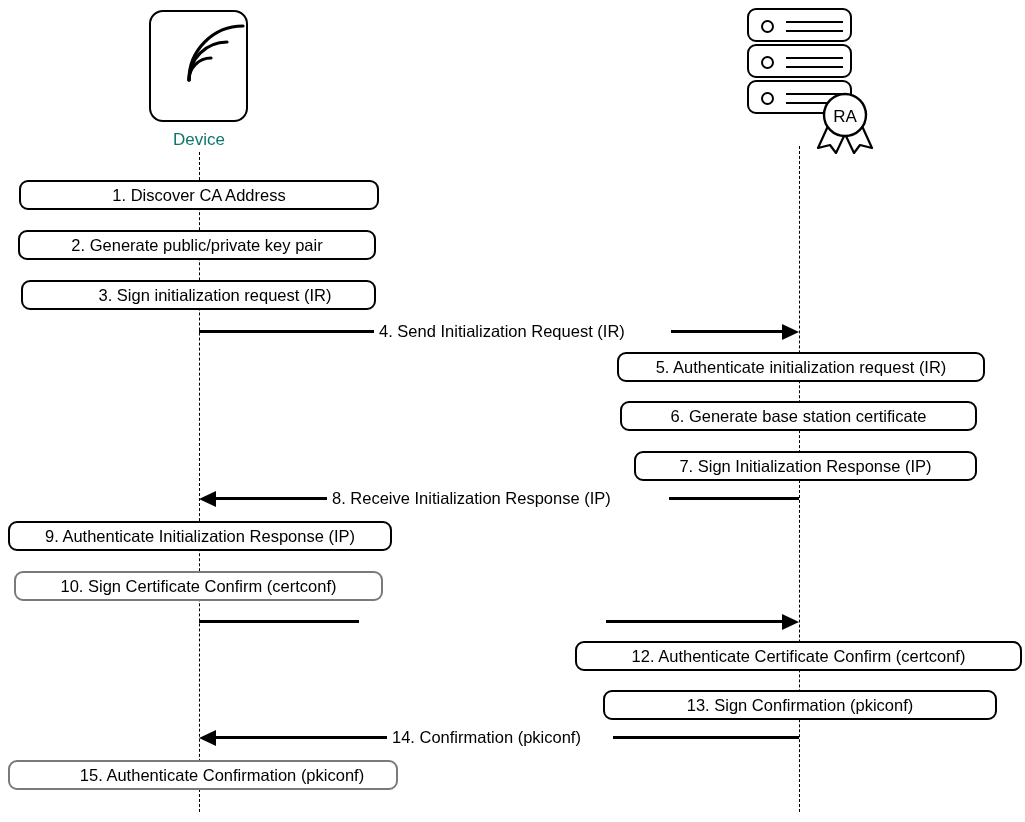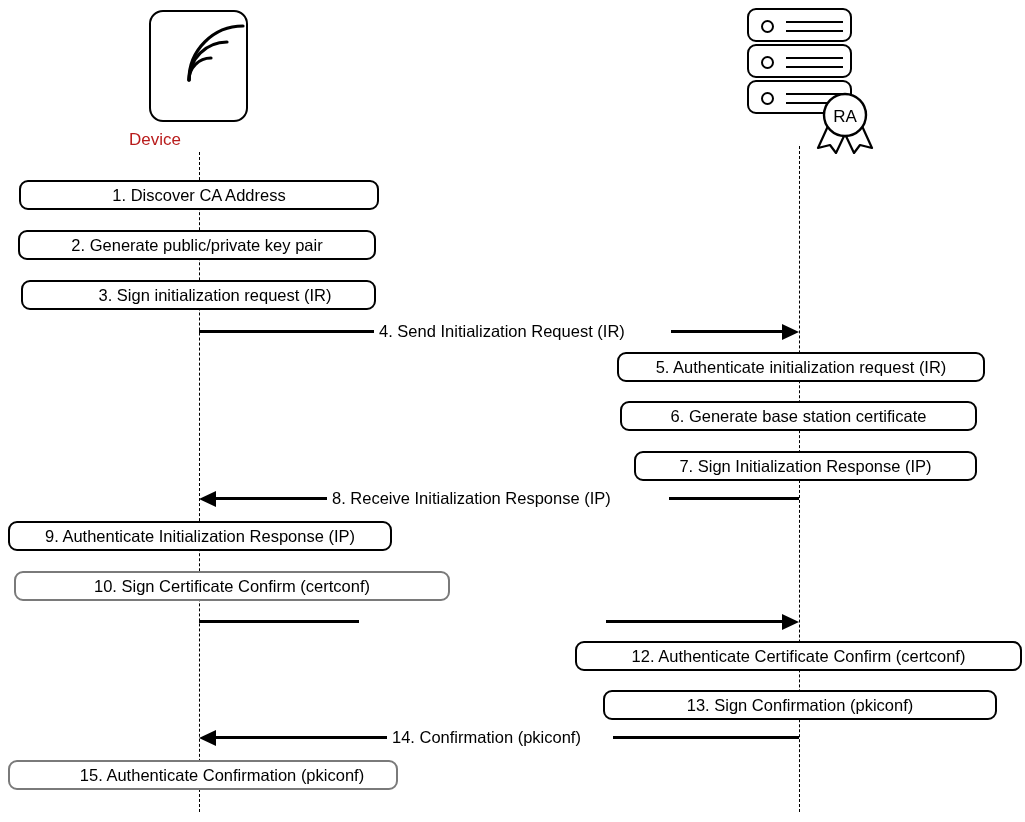--- a/index.html
+++ b/index.html
@@ -18,23 +18,23 @@
     background: #ffffff;
     overflow: hidden;
   }
 
   
   .actor {
     position: absolute;
   }
   .actor-label {
     position: absolute;
-    text-align: left;
+    text-align: center;
     font-size: 17px;
-    color: #b91c1c;
+    color: #0f766e;
     white-space: nowrap;
   }
 
   
   .device-box {
     position: absolute;
     box-sizing: border-box;
     border: 2.5px solid #000;
     border-radius: 14px;
     background: #fff;
@@ -201,21 +201,21 @@
 
   <div class="msg" style="left:199px; top:487px; width:600px;">
     <span class="arrowhead left" style="left:0px;"></span>
     <span class="msg-seg" style="left:15px; width:113px;"></span>
     <span class="msg-label" style="left:128px;">8. Receive Initialization Response (IP)</span>
     <span class="msg-seg" style="left:470px; width:130px;"></span>
   </div>
 
   <div class="abox" style="left:8px; top:521px; width:384px; height:30px;">9. Authenticate Initialization Response (IP)</div>
 
-  <div class="abox gray" style="left:14px; top:571px; width:436px; height:30px;">10. Sign Certificate Confirm (certconf)</div>
+  <div class="abox gray" style="left:14px; top:571px; width:369px; height:30px;">10. Sign Certificate Confirm (certconf)</div>
 
   <div class="msg" style="left:199px; top:610px; width:600px;">
     <span class="msg-seg" style="left:0px; width:160px;"></span>
     <span class="msg-seg" style="left:407px; width:177px;"></span>
     <span class="arrowhead right" style="left:583px;"></span>
   </div>
 
   <div class="abox" style="left:575px; top:641px; width:447px; height:30px;">12. Authenticate Certificate Confirm (certconf)</div>
 
   <div class="abox" style="left:603px; top:690px; width:394px; height:30px;">13. Sign Confirmation (pkiconf)</div>

